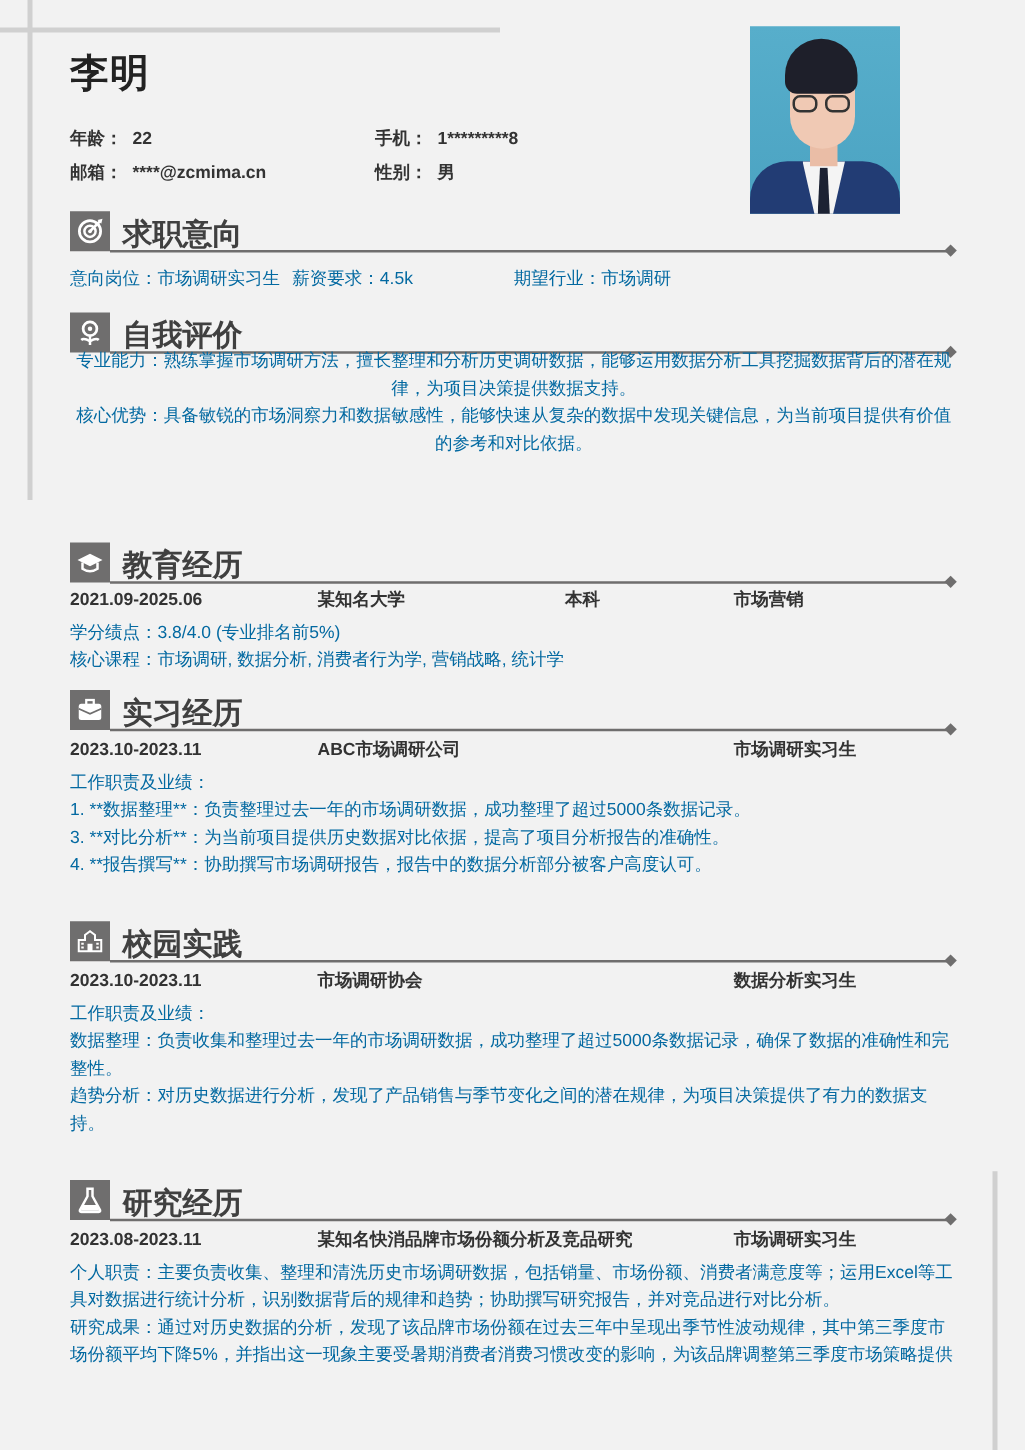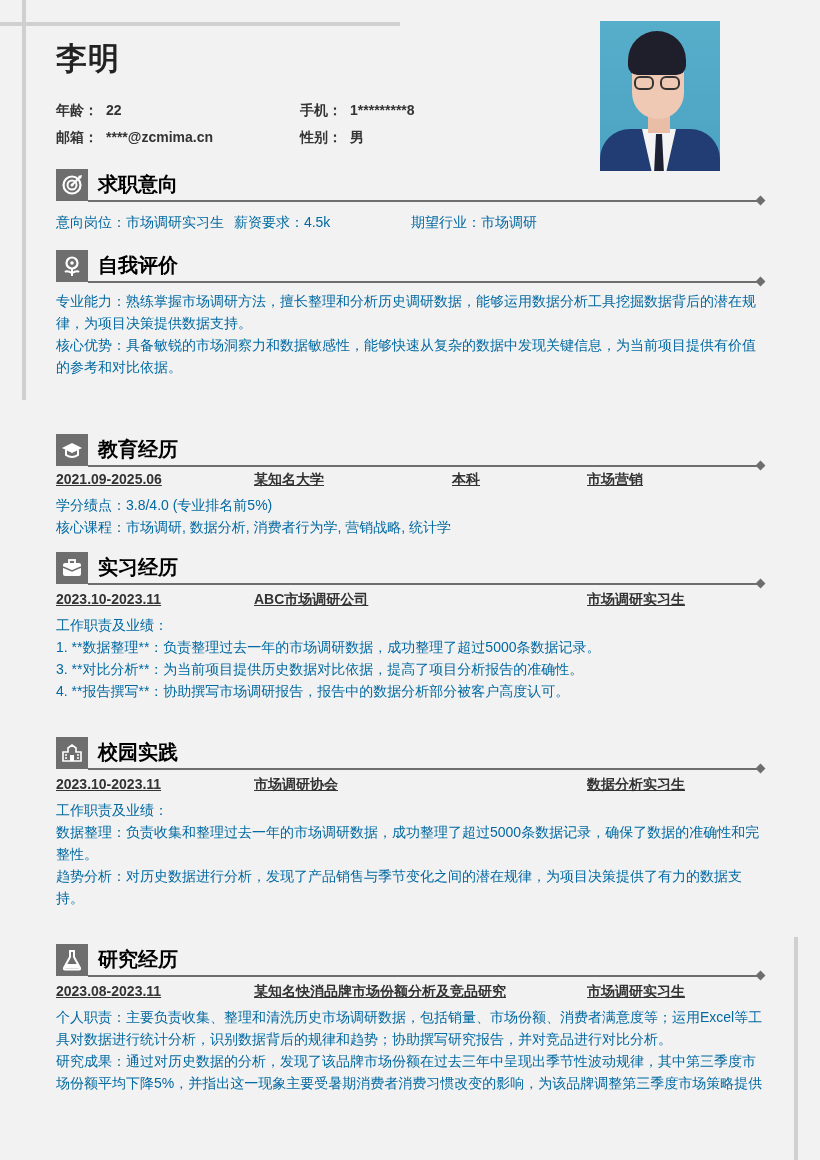--- a/index.html
+++ b/index.html
@@ -27,27 +27,27 @@
   .photo .face { position: absolute; left: 32px; top: 30px; width: 52px; height: 68px; background: #f0c9b4; border-radius: 24px 24px 28px 28px; }
   .photo .glasses { position: absolute; left: 34px; top: 55px; width: 48px; height: 14px; }
   .photo .glasses span { position: absolute; top: 0; width: 20px; height: 14px; border: 2px solid #333; border-radius: 6px; }
   .photo .neck { position: absolute; left: 48px; top: 92px; width: 22px; height: 20px; background: #eabda6; }
   .photo .suit { position: absolute; left: 0; top: 108px; width: 120px; height: 50px; background: #223c74; border-radius: 30px 30px 0 0; }
   .photo .shirt { position: absolute; left: 42px; top: 108px; width: 34px; height: 45px; background: #f4f4f4; clip-path: polygon(0 0,100% 0,70% 100%,30% 100%); }
   .photo .tie { position: absolute; left: 54px; top: 113px; width: 10px; height: 40px; background: #1c2233; clip-path: polygon(20% 0,80% 0,100% 100%,0 100%); }
 
   .section-head { position: absolute; left: 56px; width: 710px; height: 32px; }
   .section-head .icon-box { position: absolute; left: 0; top: 0; width: 32px; height: 32px; background: #6f6e6e; display: flex; align-items: center; justify-content: center; }
-  .section-head .title { position: absolute; left: 42px; top: 2px; font-size: 20px; font-weight: bold; color: #000000; }
+  .section-head .title { position: absolute; left: 42px; top: 2px; font-size: 24px; font-weight: bold; color: #404040; }
   .section-head .rule { position: absolute; left: 32px; top: 31px; width: 672px; height: 2px; background: #6f6e6e; }
   .section-head .diamond { position: absolute; left: 701px; top: 28px; width: 7px; height: 7px; background: #6f6e6e; transform: rotate(45deg); }
 
   .text { position: absolute; left: 56px; width: 710px; font-size: 14px; line-height: 22px; color: #0369a1; }
   .row { position: absolute; left: 56px; width: 710px; height: 22px; font-size: 14px; font-weight: bold; color: #333; }
-  .row span { position: absolute; top: 0; text-decoration: underline; }
+  .row span { position: absolute; top: 0; }
   .para { margin: 0; }
 </style>
 </head>
 <body>
 
 <div class="deco-top-line"></div>
 <div class="deco-left-bar"></div>
 <div class="deco-right-bar"></div>
 
 <div class="name">李明</div>
@@ -104,21 +104,21 @@
         <circle cx="10" cy="8" r="5.5" fill="none" stroke="#fff" stroke-width="2.2"></circle>
         <circle cx="10" cy="8" r="1.8" fill="#fff"></circle>
         <line x1="10" y1="13" x2="10" y2="21" stroke="#fff" stroke-width="2"></line>
         <path d="M10 18 Q5 15 3 17 M10 18 Q15 15 17 17" stroke="#fff" stroke-width="2" fill="none"></path>
       </svg>
   </div>
   <div class="title">自我评价</div>
   <div class="rule"></div>
   <div class="diamond"></div>
 </div>
-<div class="text" style="top:290px;">
+<div class="text" style="top:277px;text-align:center;">
   <p class="para">专业能力：熟练掌握市场调研方法，擅长整理和分析历史调研数据，能够运用数据分析工具挖掘数据背后的潜在规律，为项目决策提供数据支持。</p>
   <p class="para">核心优势：具备敏锐的市场洞察力和数据敏感性，能够快速从复杂的数据中发现关键信息，为当前项目提供有价值的参考和对比依据。</p>
 </div>
 
 <div class="section-head" style="top:434px;">
   <div class="icon-box">
     <svg width="22" height="20" viewBox="0 0 22 20">
         <polygon points="11,3 21,8 11,13 1,8" fill="#fff"></polygon>
         <path d="M5 10 V15 Q11 19 17 15 V10" fill="none" stroke="#fff" stroke-width="2"></path>
       </svg>

